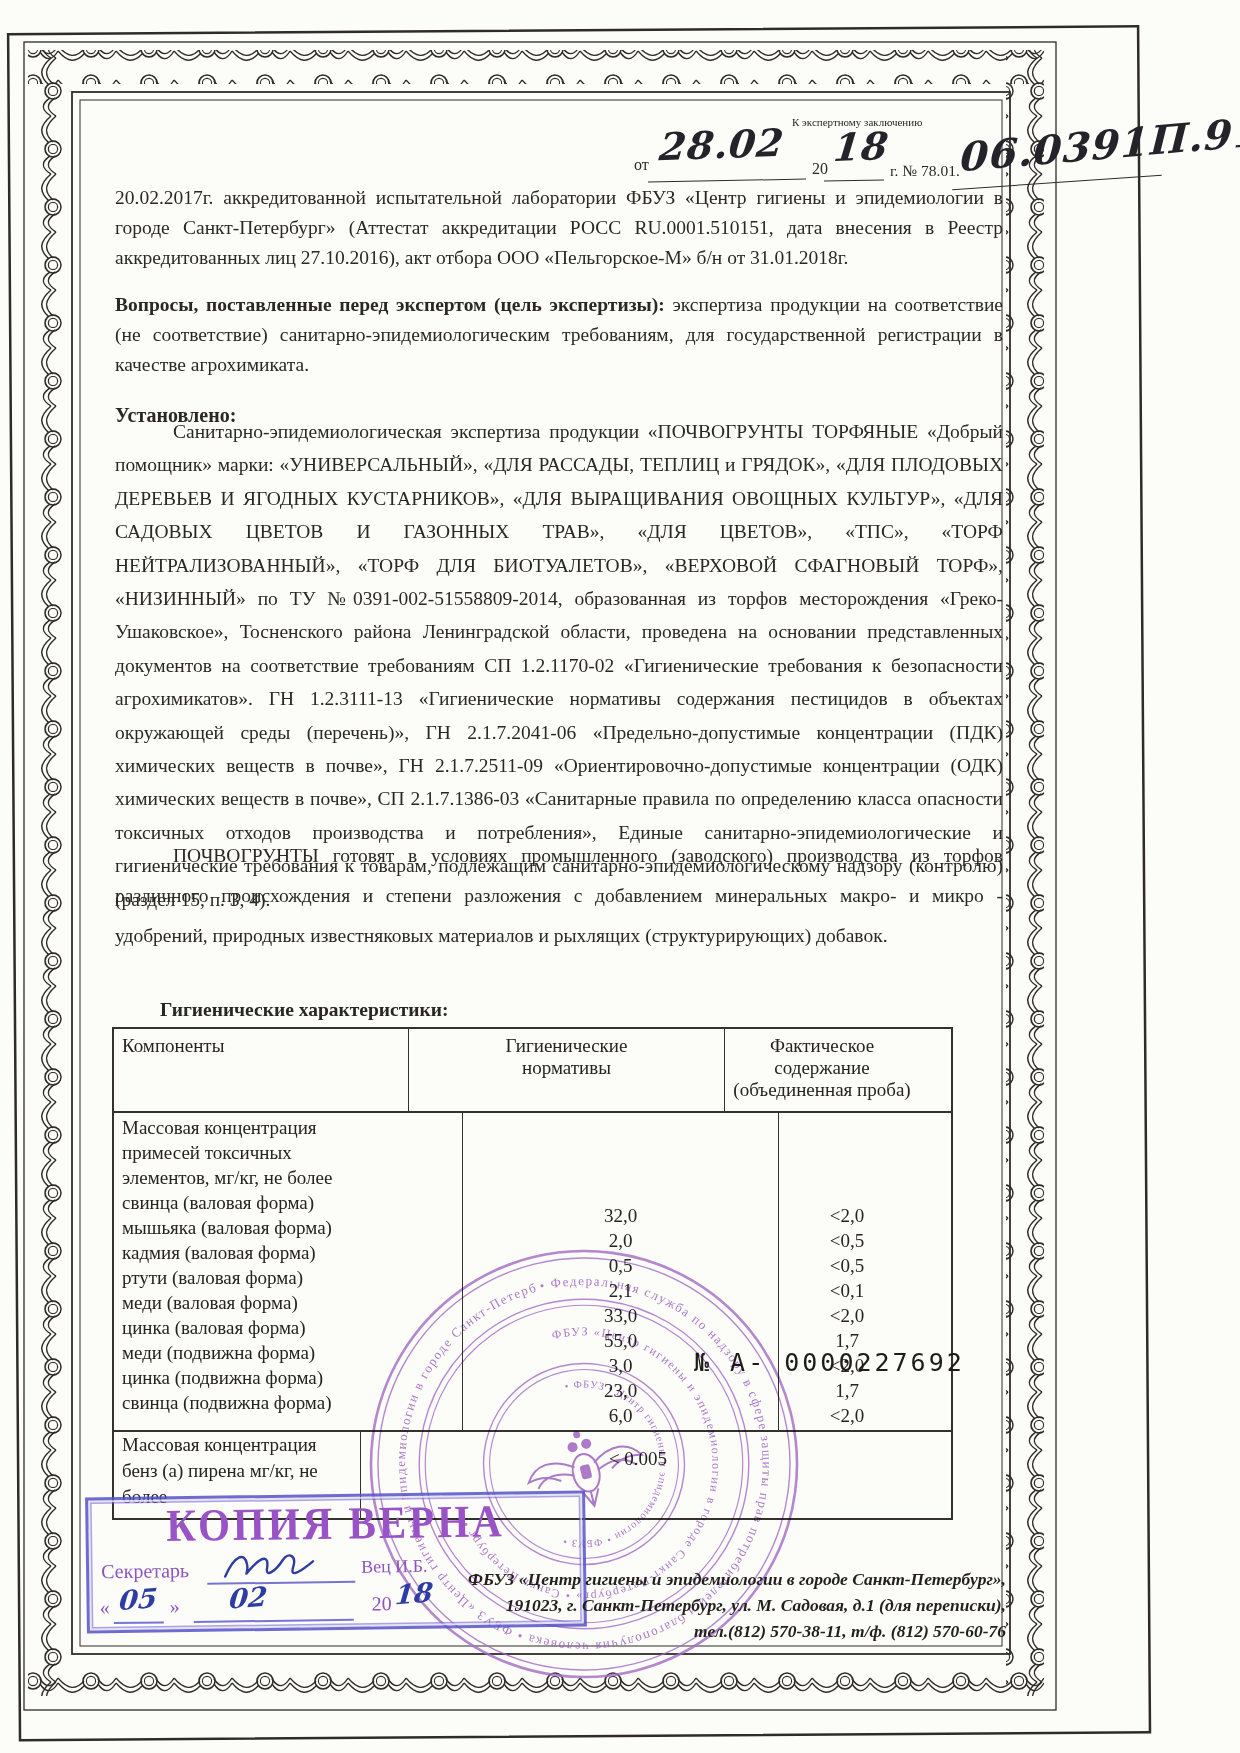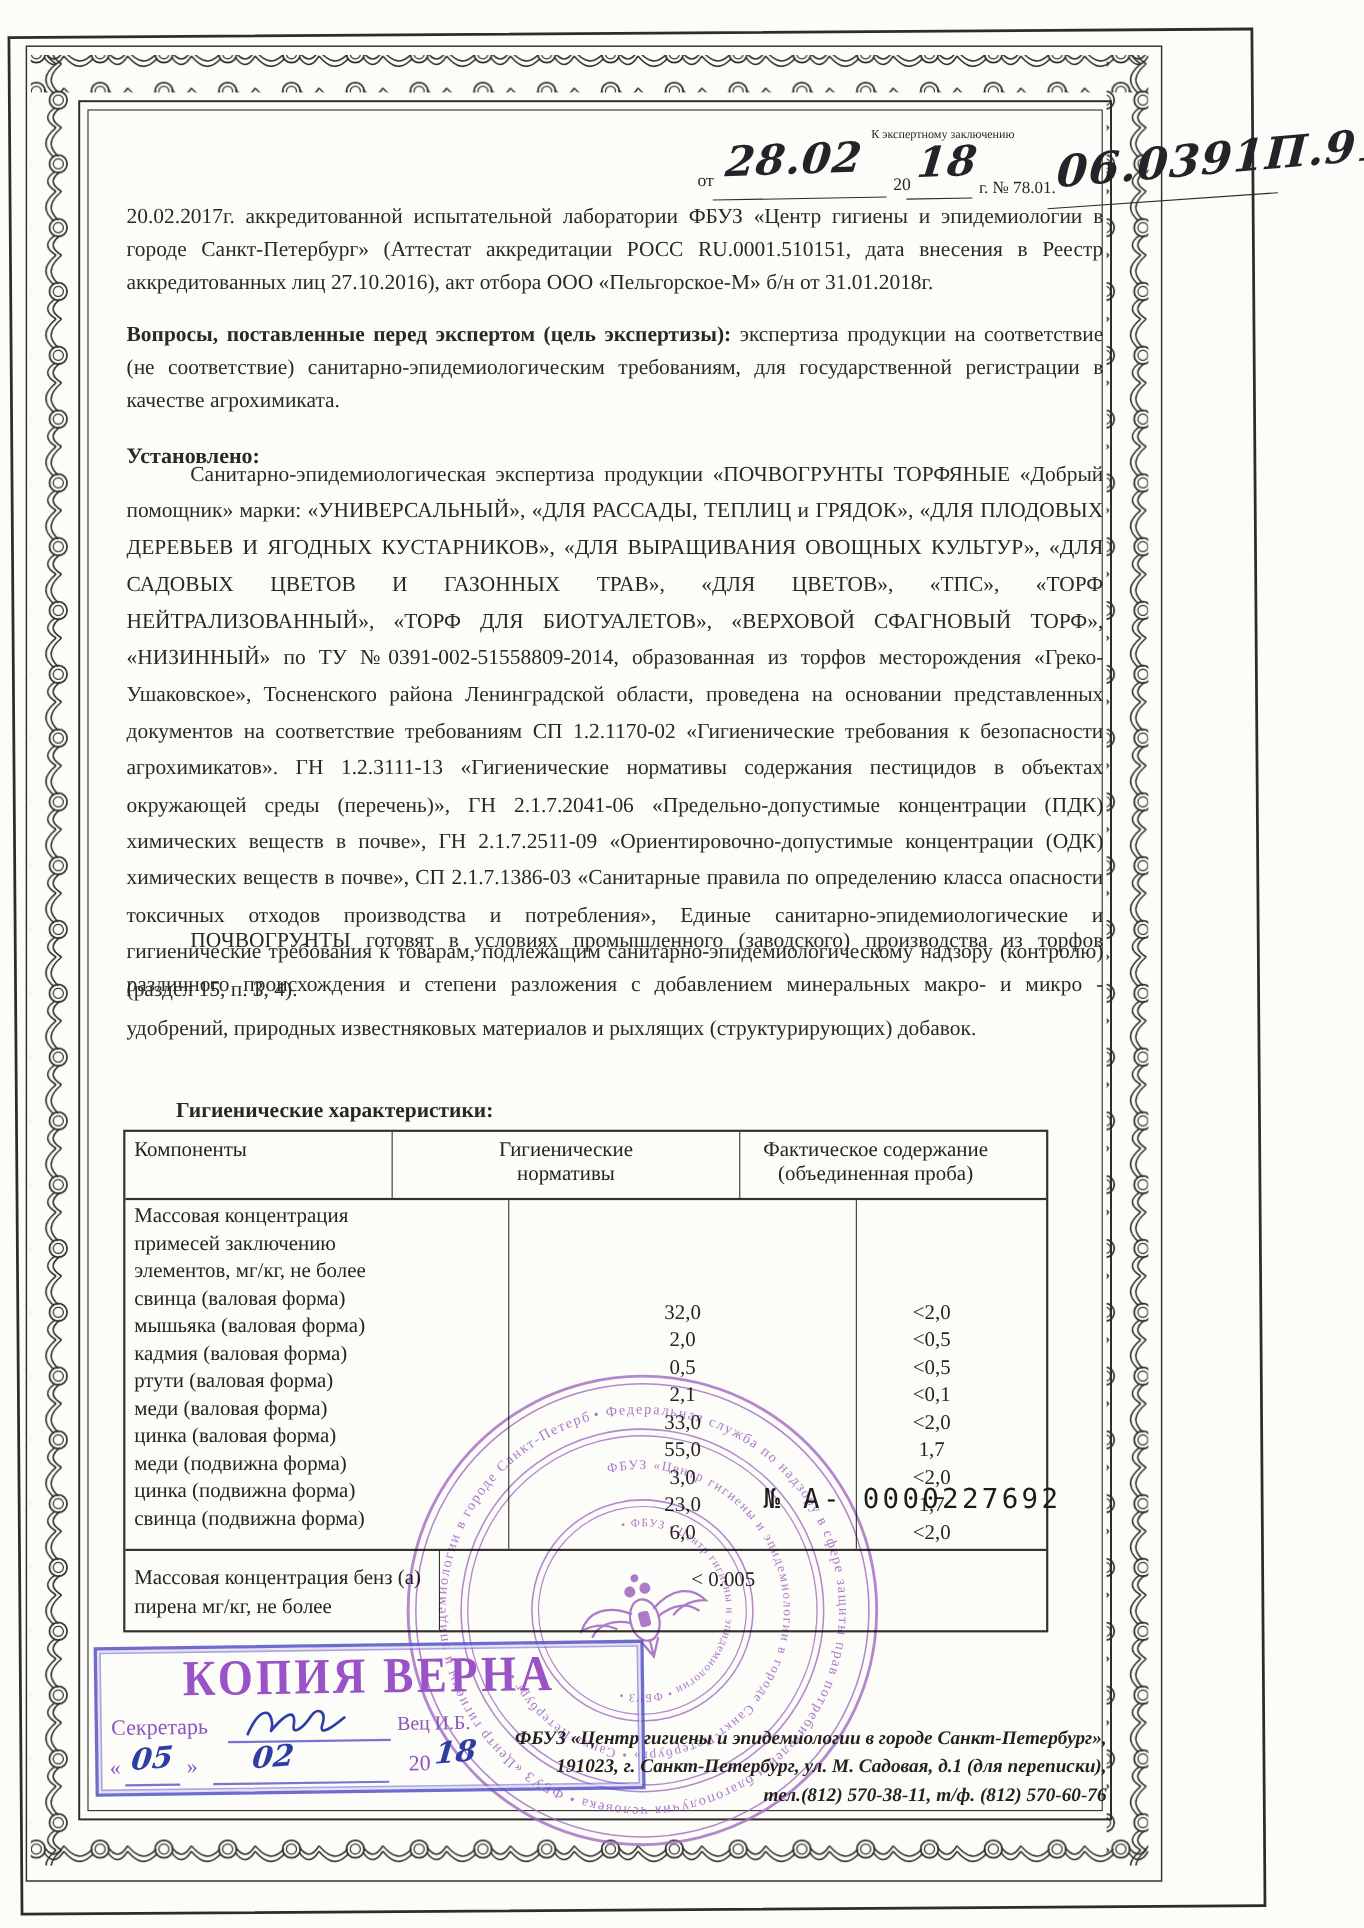--- a/index.html
+++ b/index.html
@@ -17,31 +17,31 @@
   .hand{font-family:"DejaVu Serif", serif;font-style:italic;font-weight:600;color:#25232a;
         transform:skewX(-8deg) rotate(-2deg);letter-spacing:1px;}
   .hand-top{font-size:38px;line-height:38px;}
   .uline{position:absolute;border-top:1.6px solid #2f2c28;}
   .print-sm{position:absolute;font-size:16px;color:#2b2824;font-family:Liberation Serif, serif;}
 
   .table-title{position:absolute;left:160px;top:999px;font-size:19.5px;font-weight:bold;color:#2a2723;}
   .gtable{position:absolute;left:112px;top:1027px;width:841px;border:2px solid #35322e;box-sizing:border-box;}
   .thead{display:flex;border-bottom:2px solid #35322e;}
   .th{font-size:19px;padding:6px 4px 10px 4px;box-sizing:border-box;}
-  .th1{width:243px;padding-left:8px;border-right:1.5px solid #35322e;}
+  .th1{width:295px;padding-left:8px;border-right:1.5px solid #35322e;}
   .th2{width:316px;text-align:center;border-right:1.5px solid #35322e;}
   .th3{flex:1;text-align:center;padding-right:36px;}
   .bigrow{display:flex;}
   .bcol{box-sizing:border-box;}
   .bcol-comp{width:349px;padding:4px 0 6px 8px;border-right:1.5px solid #35322e;}
   .bcol-norm{width:316px;text-align:center;padding-top:17px;border-right:1.5px solid #35322e;}
   .bcol-act{flex:1;text-align:center;padding-top:17px;padding-right:36px;}
   .tline{height:25px;font-size:19px;white-space:nowrap;}
   .benzrow{display:flex;border-top:2px solid #35322e;}
-  .bz1{width:286px;padding:12px 6px 8px 8px;border-right:1.5px solid #35322e;font-size:19px;line-height:26px;box-sizing:border-box;}
+  .bz1{width:247px;padding:0 6px 8px 8px;border-right:1.5px solid #35322e;font-size:19px;line-height:26px;box-sizing:border-box;}
   .bz2{width:316px;text-align:center;border-right:1.5px solid #35322e;font-size:19px;padding-top:14px;box-sizing:border-box;}
   .bz3{flex:1;text-align:center;font-size:19px;padding-top:16px;padding-right:36px;box-sizing:border-box;}
 
   .cert-num{position:absolute;left:694px;top:1348px;font-family:"DejaVu Sans Mono", monospace;
             font-size:25px;letter-spacing:3px;color:#1d1c1a;}
 
   .copy-stamp{position:absolute;left:86px;top:1494px;width:500px;height:136px;
               border:3.5px solid rgba(86,82,200,0.85);
               box-shadow:inset 0 0 0 2px rgba(255,255,255,.7), inset 0 0 0 3.5px rgba(110,90,205,.55);
               transform:rotate(-0.8deg);box-sizing:border-box;}
@@ -131,21 +131,21 @@
           <div>нормативы</div>
         </div>
         <div class="th th3">
           <div>Фактическое содержание</div>
           <div>(объединенная проба)</div>
         </div>
       </div>
       <div class="bigrow">
         <div class="bcol bcol-comp">
             <div class="tline">Массовая концентрация</div>
-            <div class="tline">примесей заключению</div>
+            <div class="tline">примесей токсичных</div>
             <div class="tline">элементов, мг/кг, не более</div>
             <div class="tline">свинца  (валовая форма)</div>
             <div class="tline">мышьяка (валовая форма)</div>
             <div class="tline">кадмия (валовая форма)</div>
             <div class="tline">ртути (валовая форма)</div>
             <div class="tline">меди (валовая форма)</div>
             <div class="tline">цинка (валовая форма)</div>
             <div class="tline">меди (подвижна форма)</div>
             <div class="tline">цинка (подвижна форма)</div>
             <div class="tline">свинца (подвижна форма)</div>

